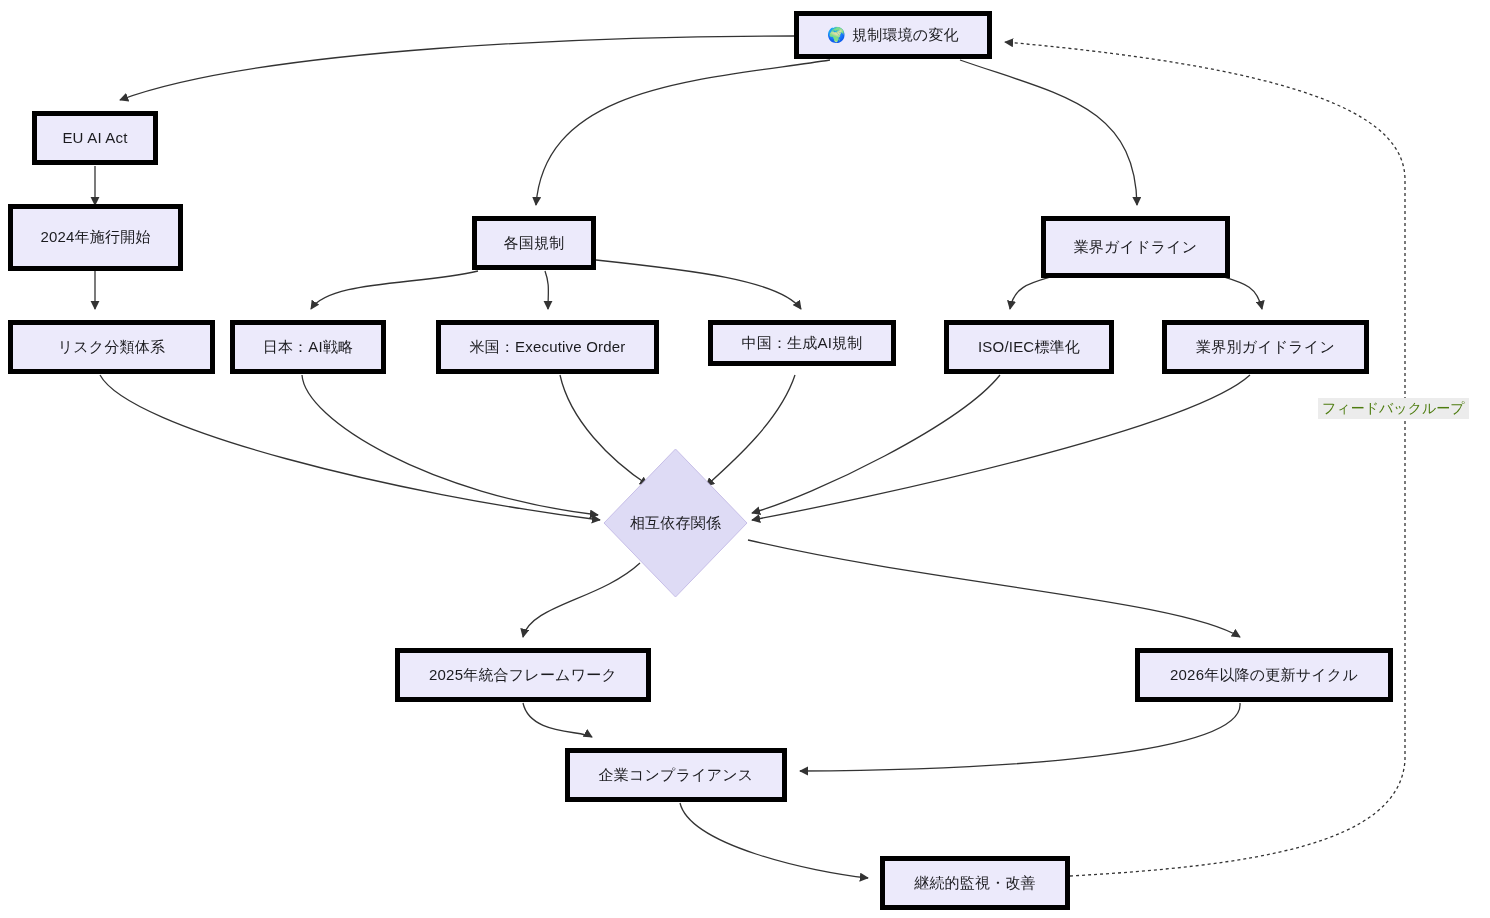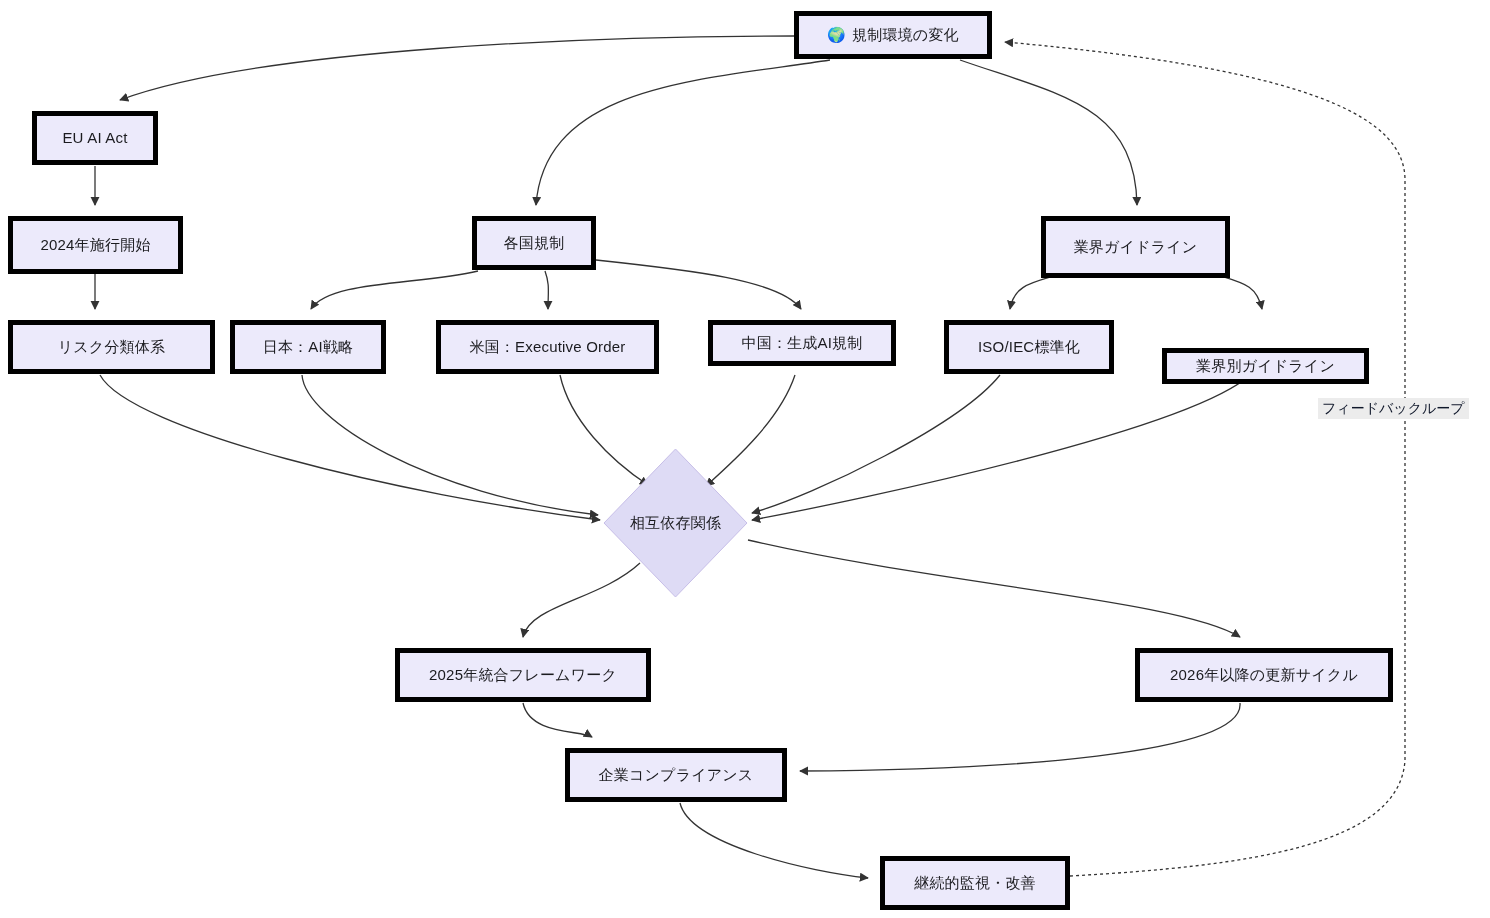--- a/index.html
+++ b/index.html
@@ -65,21 +65,21 @@
     stroke: #c7bee8;
     stroke-width: 1;
   }
   .diamond-text {
     position: relative;
     z-index: 2;
   }
   .edge-label {
     position: absolute;
     background: #ececec;
-    color: #0f172a;
+    color: #4d7c0f;
     font-size: 14px;
     padding: 2px 4px;
     white-space: nowrap;
     line-height: 1.2;
   }
 </style>
 </head>
 <body>
 
 <div id="diagram-root">
@@ -143,21 +143,21 @@
   <div class="node" style="left:794px; top:11px; width:198px; height:48px;">
     <span class="node-label">
       <span class="node-emoji">🌍</span><span>規制環境の変化</span>
     </span>
   </div>
 
   <div class="node" style="left:32px; top:111px; width:126px; height:54px;">
     <span class="node-label">EU AI Act</span>
   </div>
 
-  <div class="node" style="left:8px; top:216px; width:175px; height:58px;">
+  <div class="node" style="left:8px; top:204px; width:175px; height:67px;">
     <span class="node-label">2024年施行開始</span>
   </div>
 
   <div class="node" style="left:8px; top:320px; width:207px; height:54px;">
     <span class="node-label">リスク分類体系</span>
   </div>
 
   <div class="node" style="left:472px; top:216px; width:124px; height:54px;">
     <span class="node-label">各国規制</span>
   </div>
@@ -175,21 +175,21 @@
   </div>
 
   <div class="node" style="left:1041px; top:216px; width:189px; height:62px;">
     <span class="node-label">業界ガイドライン</span>
   </div>
 
   <div class="node" style="left:944px; top:320px; width:170px; height:54px;">
     <span class="node-label">ISO/IEC標準化</span>
   </div>
 
-  <div class="node" style="left:1162px; top:320px; width:207px; height:36px;margin-top:28px;">
+  <div class="node" style="left:1162px; top:320px; width:207px; height:54px;">
     <span class="node-label">業界別ガイドライン</span>
   </div>
 
   <div class="node diamond" style="left:603px; top:448px; width:145px; height:150px;">
     <svg class="diamond-shape" viewBox="0 0 145 150" preserveAspectRatio="none">
       <polygon class="diamond-face" points="72.5,1 144,75 72.5,149 1,75"></polygon>
     </svg>
     <span class="node-label diamond-text">相互依存関係</span>
   </div>
 

